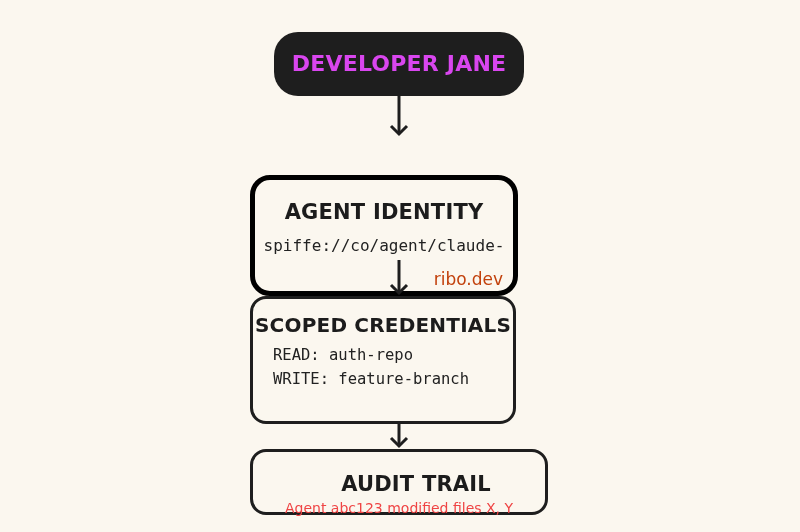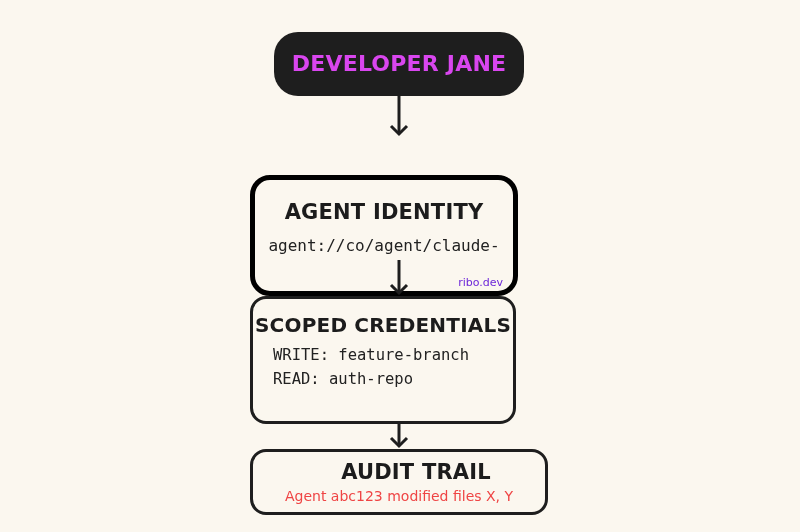--- a/index.html
+++ b/index.html
@@ -28,37 +28,37 @@
     color: #d946ef; font-size: 22px; line-height: 64px;
   }
   #n-agent {
     left: 250px; top: 139px; width: 268px; height: 121px;
     border: 5px solid #000000; border-radius: 20px; background: #fbf7ef; margin-top: 36px;
   }
   #n-agent .title { font-size: 21px; margin-top: 20px; }
   #n-agent .mono { font-size: 16px; line-height: 23px; margin-top: 10px; color: #222; }
   #n-agent .watermark {
     position: absolute; right: 10px; bottom: 2px;
-    font-size: 11px; color: #6d28d9;
+    font-size: 17px; color: #c2410c;
   }
 
   #n-creds {
     left: 250px; top: 296px; width: 266px; height: 128px;
     border: 3px solid #1e1e1e; border-radius: 16px; background: #fbf7ef;
     text-align: left;
   }
   #n-creds .title { font-size: 20px; margin-top: 14px; text-align: center; }
   #n-creds .lines { margin-left: 20px; margin-top: 6px; }
   #n-creds .mono { font-size: 15.5px; line-height: 24px; color: #222; }
 
   #n-audit {
     left: 250px; top: 449px; width: 298px; height: 66px;
     border: 3px solid #1e1e1e; border-radius: 16px; background: #fbf7ef;
   }
-  #n-audit .title { font-size: 21px; margin-top: 8px; line-height: 24px; padding-left: 34px; }
+  #n-audit .title { font-size: 21px; margin-top: 20px; line-height: 24px; padding-left: 34px; }
   #n-audit .sub { font-size: 14px; margin-top: 4px; color: #ef4444; }
 
   .arrow { position: absolute; left: 389px; width: 20px; }
   .arrow svg { display: block; }
 </style>
 </head>
 <body>
 
 <div id="n-dev" class="node title">
   <span>DEVELOPER JANE</span>
@@ -66,36 +66,36 @@
 
 <div class="arrow" style="top:96px;">
   <svg width="20" height="42" viewBox="0 0 20 42">
       <line x1="10" y1="0" x2="10" y2="38" stroke="#1e1e1e" stroke-width="3"></line>
       <polyline points="2,30 10,38 18,30" fill="none" stroke="#1e1e1e" stroke-width="3"></polyline>
     </svg>
 </div>
 
 <div id="n-agent" class="node">
   <div class="title">AGENT IDENTITY</div>
-  <div class="mono">agent://co/agent/claude-</div>
+  <div class="mono">spiffe://co/agent/claude-</div>
   <div class="watermark">ribo.dev</div>
 </div>
 
 <div class="arrow" style="top:260px;">
   <svg width="20" height="36" viewBox="0 0 20 36">
       <line x1="10" y1="0" x2="10" y2="33" stroke="#1e1e1e" stroke-width="3"></line>
       <polyline points="2,25 10,33 18,25" fill="none" stroke="#1e1e1e" stroke-width="3"></polyline>
     </svg>
 </div>
 
 <div id="n-creds" class="node">
   <div class="title">SCOPED CREDENTIALS</div>
   <div class="lines">
+    <div class="mono">READ: auth-repo</div>
     <div class="mono">WRITE: feature-branch</div>
-    <div class="mono">READ: auth-repo</div>
   </div>
 </div>
 
 <div class="arrow" style="top:424px;">
   <svg width="20" height="25" viewBox="0 0 20 25">
       <line x1="10" y1="0" x2="10" y2="22" stroke="#1e1e1e" stroke-width="3"></line>
       <polyline points="2,14 10,22 18,14" fill="none" stroke="#1e1e1e" stroke-width="3"></polyline>
     </svg>
 </div>
 

